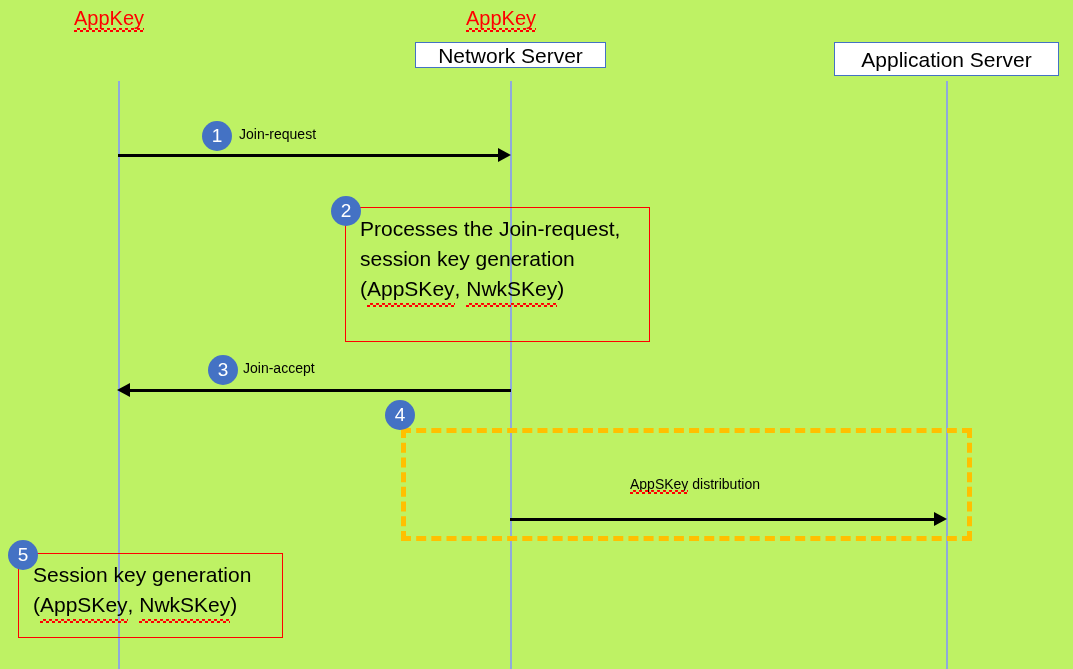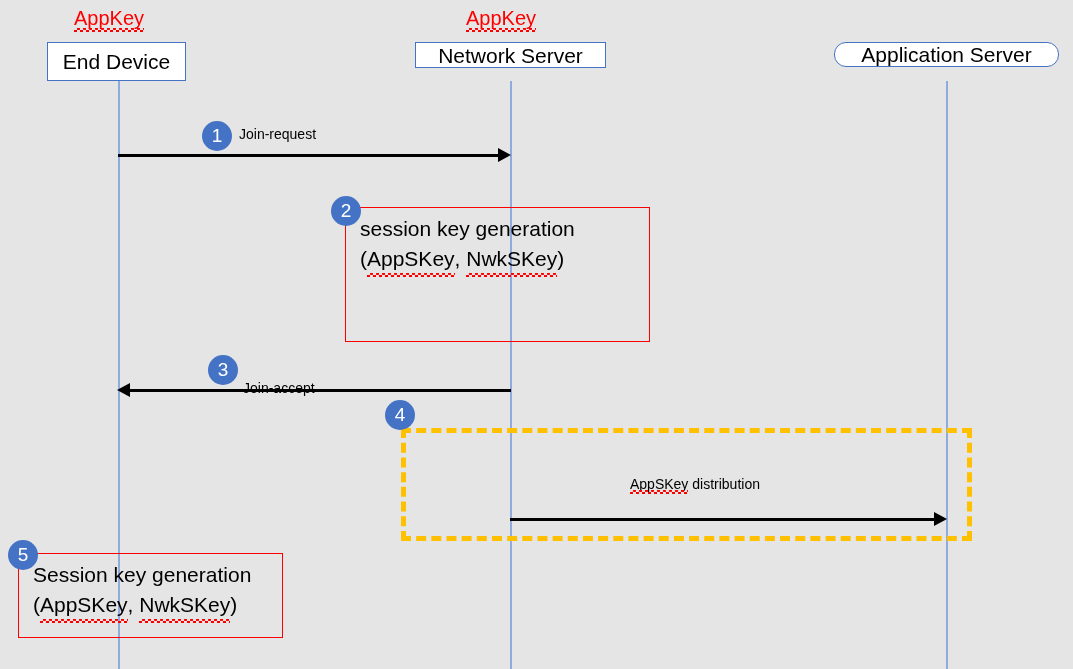--- a/index.html
+++ b/index.html
@@ -5,21 +5,21 @@
 <style>
   html, body {
     margin: 0;
     padding: 0;
     background: #ffffff;
   }
   #canvas {
     position: relative;
     width: 1073px;
     height: 669px;
-    background: #e5e5e5;
+    background: #bef264;
     font-family: "Liberation Sans", "DejaVu Sans", sans-serif;
     overflow: hidden;
   }
 
   
   .lifeline {
     position: absolute;
     width: 2px;
     background: #8FAADC;
     top: 81px;
@@ -158,55 +158,53 @@
   <div class="lifeline" style="left:510px;"></div>
   <div class="lifeline" style="left:946px;"></div>
 
   <div class="key-label" style="left:74px; top:8px;">
     <span class="sq">AppKey</span>
   </div>
   <div class="key-label" style="left:466px; top:8px;">
     <span class="sq">AppKey</span>
   </div>
 
-  <div class="actor-box" style="left:47px; top:42px; width:139px; height:39px;">
-    <span>End Device</span>
-  </div>
 
   <div class="actor-box" style="left:415px; top:42px; width:191px; height:26px;">
     <span>Network Server</span>
   </div>
 
-  <div class="actor-box" style="left:834px; top:42px; width:225px; height:25px;border-radius:12px;">
+  <div class="actor-box" style="left:834px; top:42px; width:225px; height:34px;">
     <span>Application Server</span>
   </div>
 
   <div class="badge" style="left:202px; top:121px;">
     <span>1</span>
   </div>
   <div class="msg-text" style="left:239px; top:127px;">
     <span>Join-request</span>
   </div>
   <div class="msg-line" style="left:118px; top:154px; width:380px;"></div>
   <div class="arrowhead right" style="left:498px; top:148px;"></div>
 
   <div class="badge" style="left:331px; top:196px;">
     <span>2</span>
   </div>
   <div class="note-box" style="left:345px; top:207px; width:305px; height:135px;">
     <div class="inner">
+      <div>Processes the Join-request,</div>
       <div>session key generation</div>
       <div>(<span class="sq">AppSKey</span>, <span class="sq">NwkSKey</span>)</div>
     </div>
   </div>
 
   <div class="badge" style="left:208px; top:355px;">
     <span>3</span>
   </div>
-  <div class="msg-text" style="left:243px; top:381px;">
+  <div class="msg-text" style="left:243px; top:361px;">
     <span>Join-accept</span>
   </div>
   <div class="msg-line" style="left:130px; top:389px; width:381px;"></div>
   <div class="arrowhead left" style="left:117px; top:383px;"></div>
 
   <div class="dashed-frame" style="left:401px; top:428px; width:571px; height:113px;"></div>
 
   <div class="badge" style="left:385px; top:400px;">
     <span>4</span>
   </div>

